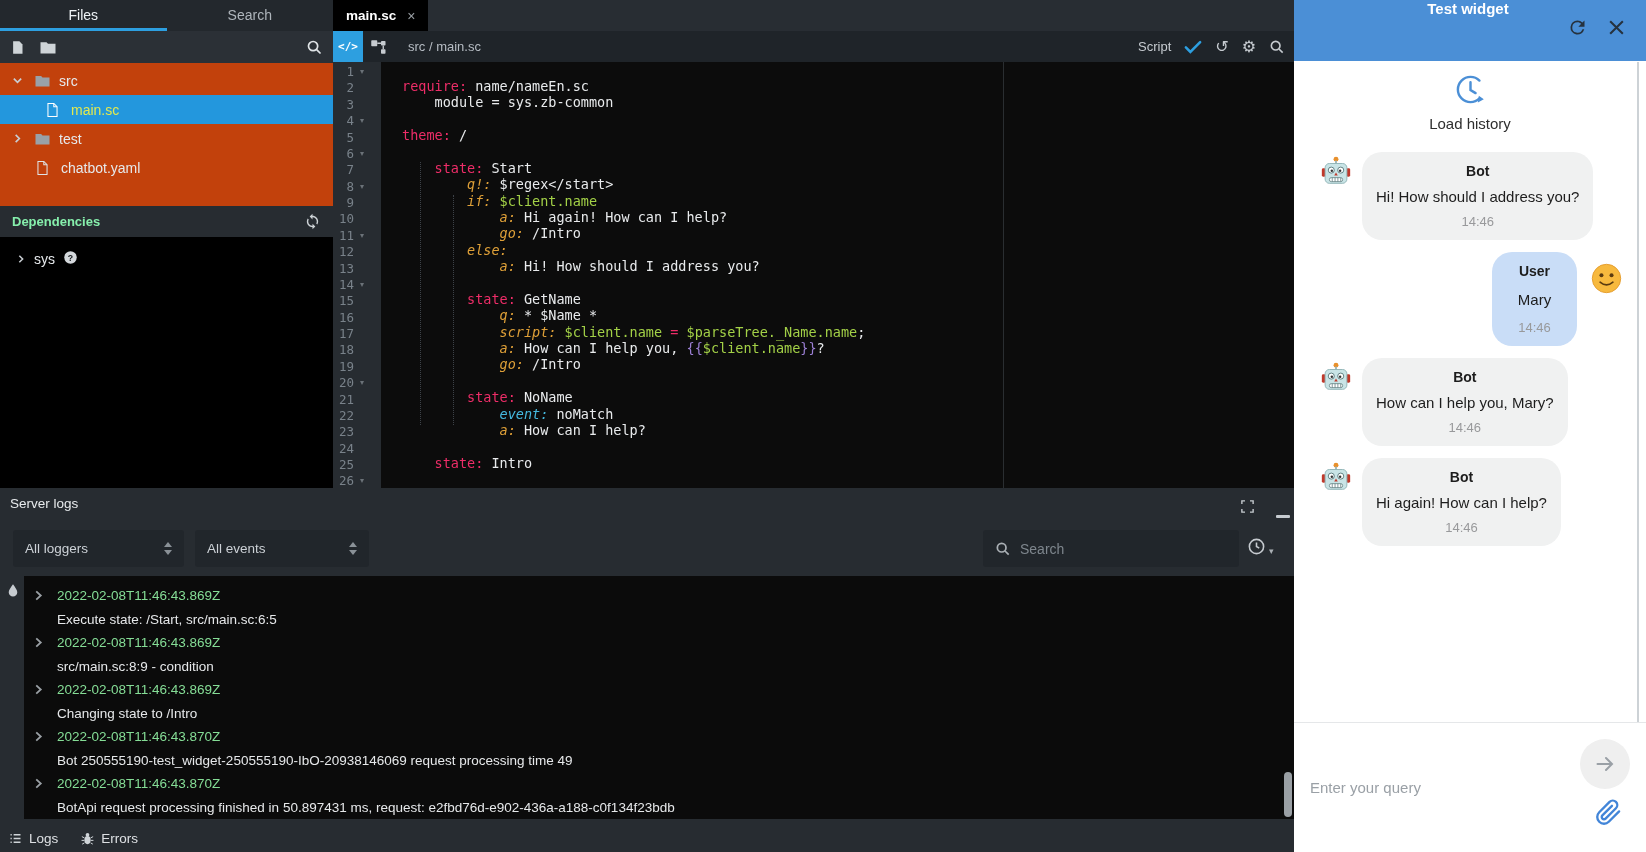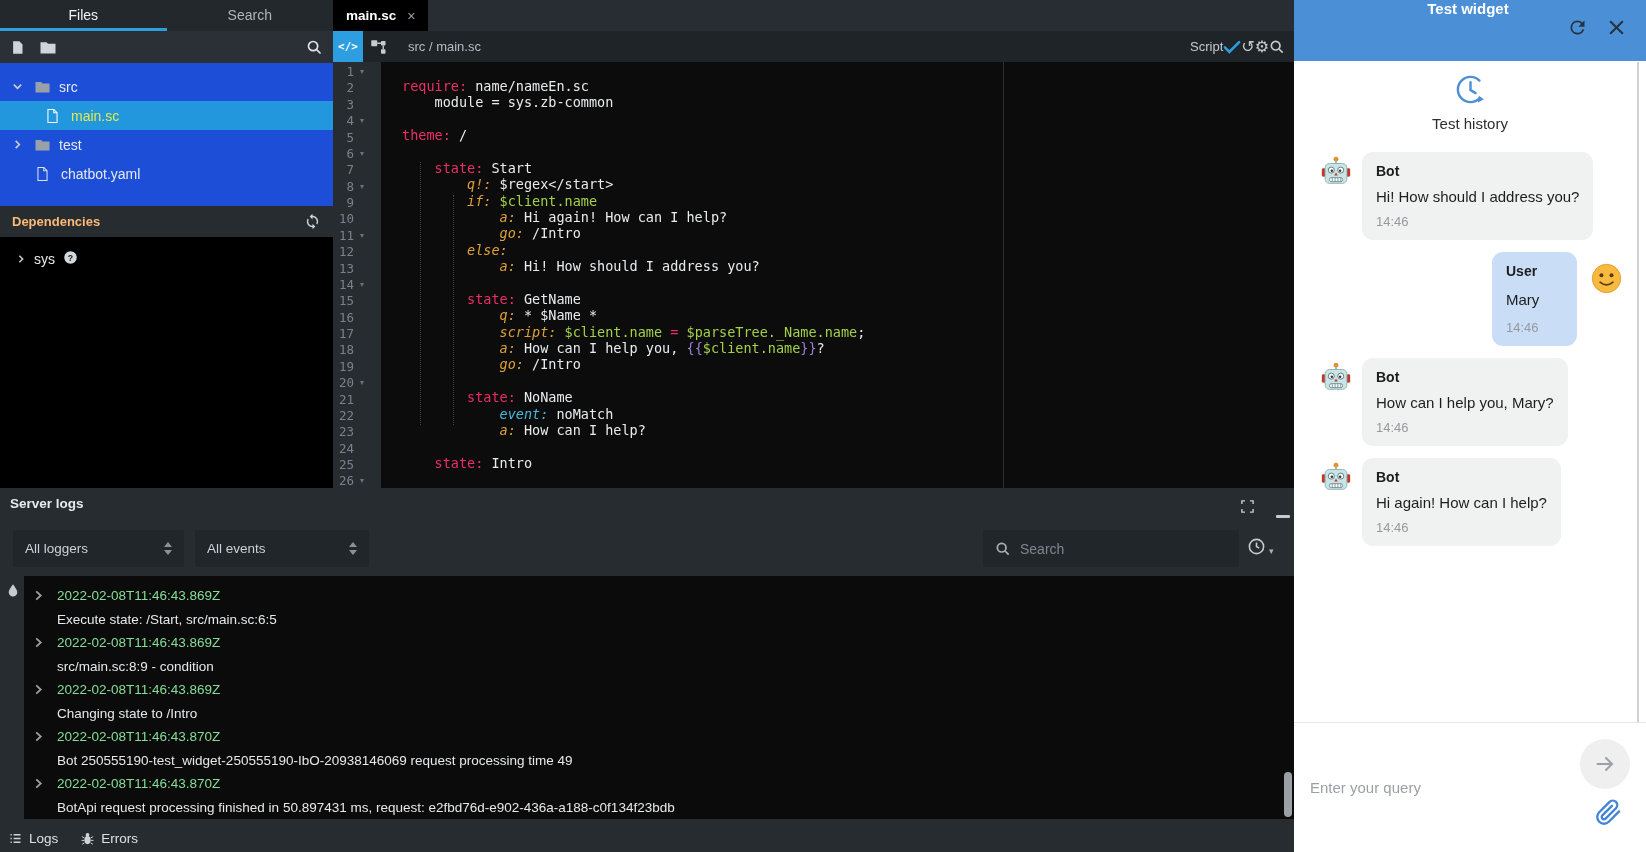--- a/index.html
+++ b/index.html
@@ -9,46 +9,46 @@
 
   
   .sidebar { position:absolute; left:0; top:0; width:333px; height:488px; background:#000; display:flex; flex-direction:column; }
   .side-tabs { height:31px; background:#23282d; display:flex; flex:none; }
   .side-tab { flex:1; text-align:center; line-height:31px; font-size:14px; color:#aeb5bb; position:relative; cursor:pointer; }
   .side-tab.active { color:#eef3f6; }
   .side-tab.active::after { content:""; position:absolute; left:0; right:0; bottom:0; height:3px; background:#2d9fe0; }
   .side-toolbar { height:32px; background:#2b3036; display:flex; align-items:center; padding:0 10px; gap:14px; flex:none; }
   .side-toolbar .spacer { flex:1; }
   .icon-btn { display:flex; align-items:center; justify-content:center; cursor:pointer; }
-  .file-tree { height:143px; background:#1d4ed8; padding-top:9px; flex:none; }
+  .file-tree { height:143px; background:#c2410c; padding-top:3px; flex:none; }
   .tree-row { height:29px; display:flex; align-items:center; font-size:14px; color:#e6e9ec; cursor:pointer; }
   .tree-row.pl-folder { padding-left:12px; }
   .tree-row.pl-file1 { padding-left:46px; }
   .tree-row.pl-file0 { padding-left:36px; }
   .tree-row.selected { background:#2397dd; }
   .tree-row.selected .lbl { color:#e3e94e; }
   .tree-row .chev { width:22px; display:flex; align-items:center; }
   .tree-row .ticon { width:20px; margin-right:5px; display:flex; align-items:center; }
   .deps-header { height:31px; background:#272c31; display:flex; align-items:center; padding:0 12px; flex:none; }
-  .deps-title { font-size:13px; font-weight:bold; color:#fdba74; }
+  .deps-title { font-size:13px; font-weight:bold; color:#86efac; }
   .deps-header .spacer { flex:1; }
   .deps-body { flex:1; background:#000; padding-top:7px; }
   .deps-row { height:29px; display:flex; align-items:center; padding-left:16px; color:#e6e9ec; font-size:14px; gap:8px; cursor:pointer; }
 
   
   .editor { position:absolute; left:333px; top:0; width:961px; height:488px; background:#0c0c0c; }
   .editor-tabbar { height:31px; background:#282d33; display:flex; }
   .editor-tab { display:inline-flex; height:31px; align-items:center; background:#000; padding:0 13px; gap:11px; cursor:pointer; }
   .editor-tab .t { font-size:13.5px; font-weight:bold; color:#fff; }
   .editor-tab .x { font-size:14px; color:#9aa0a5; cursor:pointer; }
   .editor-toolbar { height:31px; background:#1f2429; display:flex; align-items:center; }
   .tbtn { width:30px; height:31px; display:flex; align-items:center; justify-content:center; cursor:pointer; flex:none; }
   .code-btn { background:#2d9fe0; color:#fff; font:bold 11px "DejaVu Sans Mono",monospace; }
   .breadcrumb { margin-left:15px; font-size:13px; color:#b6bcc3; }
-  .toolbar-right { margin-left:auto; display:flex; align-items:center; padding-right:9px; }
+  .toolbar-right { margin-left:auto; display:flex; align-items:center; gap:13px; padding-right:9px; }
   .script-label { font-size:13px; color:#c6cbd0; }
   .undo-glyph { font-size:16px; color:#c6cbd0; cursor:pointer; }
   .gear-glyph { font-size:16px; color:#c6cbd0; cursor:pointer; }
   .code-area { position:absolute; left:0; top:62px; right:0; bottom:0; background:#0c0c0c; overflow:hidden; padding-top:2px; }
   .gutter-bg { position:absolute; left:0; top:0; bottom:0; width:48px; background:#272c31; }
   .ruler { position:absolute; left:670px; top:0; bottom:0; width:1px; background:#2a2e31; }
   .iguide { position:absolute; width:0; border-left:1px dotted #3d4248; }
   .g1 { left:87px; top:100px; height:263px; }
   .g2 { left:120px; top:133px; height:230px; }
   .cl { display:flex; height:16.38px; line-height:16.38px; position:relative; }
@@ -58,21 +58,21 @@
   .ct .kw { color:#ee2d68; }
   .ct .attr { color:#dfa038; font-style:italic; }
   .ct .event { color:#45b8de; font-style:italic; }
   .ct .var { color:#a3d147; }
   .ct .op { color:#ee2d68; }
   .ct .brace { color:#9b7fd4; }
   .ct .pl { color:#e9ebed; }
 
   
   .logs { position:absolute; left:0; top:488px; width:1294px; height:336px; background:#272c31; }
-  .logs-title { position:absolute; left:10px; top:8px; font-size:13.5px; font-weight:bold; color:#e8ebed; }
+  .logs-title { position:absolute; left:10px; top:8px; font-size:13.5px; font-weight:normal; color:#e8ebed; }
   .win-btn { position:absolute; top:11px; cursor:pointer; }
   .dd { position:absolute; top:42px; height:37px; background:#21262b; border-radius:3px; display:flex; align-items:center; padding:0 12px; font-size:13.5px; color:#ccd1d6; cursor:pointer; }
   .dd .arrows { margin-left:auto; display:flex; flex-direction:column; gap:3px; }
   .tri-up { width:0; height:0; border-left:4px solid transparent; border-right:4px solid transparent; border-bottom:5px solid #8a9197; }
   .tri-dn { width:0; height:0; border-left:4px solid transparent; border-right:4px solid transparent; border-top:5px solid #8a9197; }
   .search-box { position:absolute; left:983px; top:42px; width:256px; height:37px; background:#21262b; border-radius:3px; display:flex; align-items:center; padding:0 12px; gap:9px; }
   .search-box input { flex:1; background:transparent; border:none; outline:none; font-size:14px; color:#dfe3e6; }
   .search-box input::placeholder { color:#7e868d; }
   .clock-btn { position:absolute; left:1247px; top:49px; display:flex; align-items:flex-end; gap:3px; cursor:pointer; }
   .clock-caret { font-size:9px; color:#aab0b5; }
@@ -94,21 +94,21 @@
   .w-title { font-size:15px; font-weight:bold; color:#fff; }
   .w-actions { margin-left:auto; display:flex; align-items:center; gap:19px; }
   .load-history { position:absolute; top:72px; left:0; right:0; text-align:center; cursor:pointer; }
   .lh-label { margin-top:4px; font-size:15px; color:#2e2e2e; }
   .messages { position:absolute; top:152px; left:0; right:0; }
   .msg-row { display:flex; align-items:flex-start; margin-bottom:12px; }
   .msg-row.bot { padding-left:25px; }
   .msg-row.user { justify-content:flex-end; padding-right:23px; }
   .avatar { width:34px; height:34px; flex:none; margin-top:3px; }
   .msg-row.user .avatar { width:33px; height:33px; margin-top:10px; }
-  .bubble { margin-left:9px; background:#f0f1f1; border-radius:11px; padding:11px 14px; max-width:242px; }
+  .bubble { margin-left:9px; background:#f0f1f1; border-radius:20px; padding:11px 14px; max-width:242px;text-align:center; }
   .msg-row.user .bubble { background:#c9ddf7; margin-left:0; margin-right:13px; min-width:85px; }
   .bubble .author { font-size:14px; font-weight:bold; color:#1d1d1d; }
   .bubble .text { font-size:15px; color:#1d1d1d; margin-top:8px; line-height:19px; }
   .msg-row.user .bubble .text { margin-top:11px; }
   .bubble .time { font-size:13px; color:#98999b; margin-top:8px; }
   .msg-row.user .bubble .time { margin-top:11px; }
   .input-area { position:absolute; left:0; right:0; top:722px; bottom:0; border-top:1px solid #e5e7e9; background:#fff; }
   .query-input { position:absolute; left:16px; top:36px; width:250px; border:none; outline:none; font-size:15px; color:#333; background:transparent;margin-top:20px; }
   .query-input::placeholder { color:#9aa0a6; }
   .send-btn { position:absolute; left:286px; top:16px; width:50px; height:50px; border-radius:50%; background:#efefef; display:flex; align-items:center; justify-content:center; cursor:pointer; }
@@ -519,21 +519,21 @@
             </svg>
         </span>
       </span>
     </div>
     <div class="load-history">
       <svg width="35" height="35" viewBox="0 0 36 36" fill="none" stroke="#4b8fd6" stroke-width="2.5" stroke-linecap="round">
         <path d="M27.2 8.8A13 13 0 1 0 27.2 27.2"></path>
         <path d="M18 10.5v8l5.2 3.2"></path>
         <path d="M25.6 31.4l6.1-3.5-5.1-3.4z" fill="#4b8fd6" stroke="none"></path>
       </svg>
-      <div class="lh-label">Test history</div>
+      <div class="lh-label">Load history</div>
     </div>
     <div class="messages" id="messages">
         <div class="msg-row bot">
           <span class="avatar"><svg viewBox="0 0 36 36" width="100%" height="100%">
               <circle cx="18" cy="4.5" r="2.6" fill="#e8902c"></circle>
               <rect x="17" y="6" width="2" height="3.5" fill="#9db8ba"></rect>
               <rect x="3" y="14" width="4" height="9" rx="1.5" fill="#c0392b"></rect>
               <rect x="29" y="14" width="4" height="9" rx="1.5" fill="#c0392b"></rect>
               <rect x="6.5" y="9" width="23" height="21" rx="4.5" fill="#c9e4e6" stroke="#8fb4b6"></rect>
               <circle cx="13" cy="16" r="3.2" fill="#fff" stroke="#5a7a7c"></circle>

